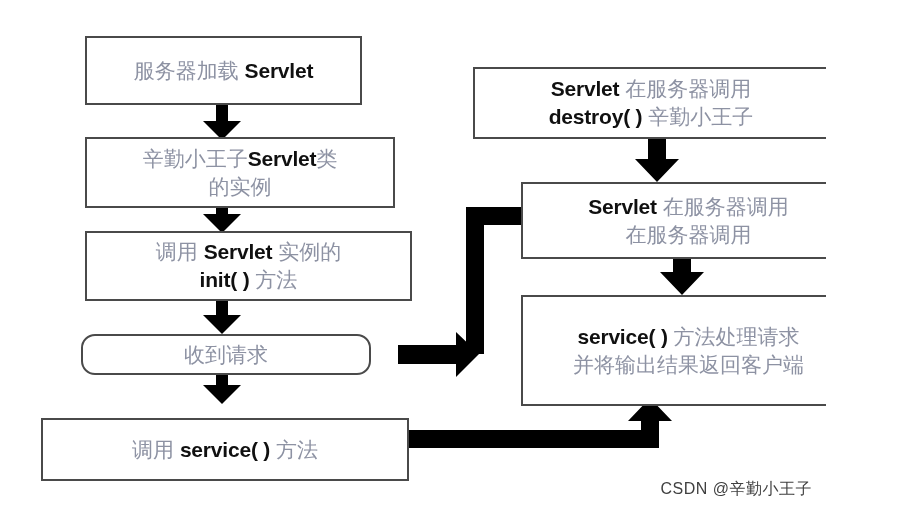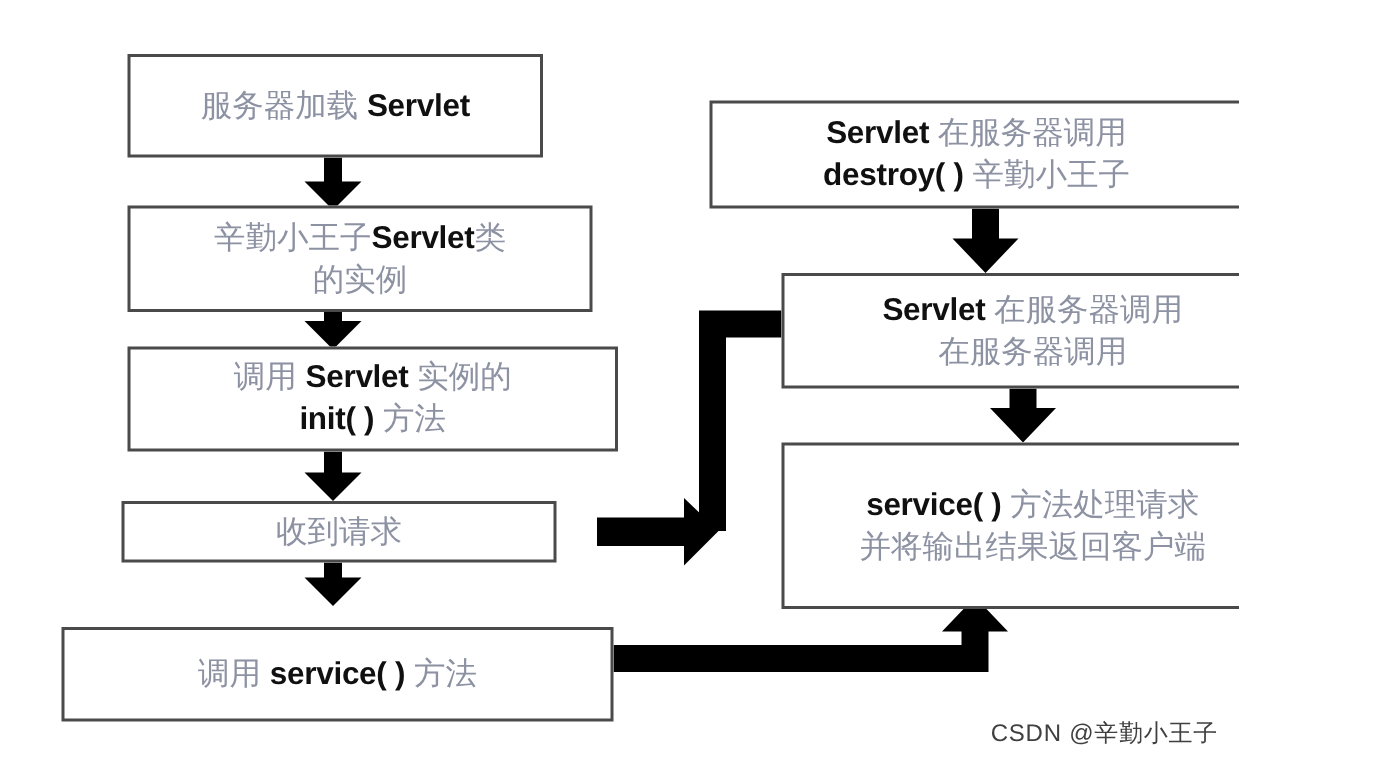--- a/index.html
+++ b/index.html
@@ -128,21 +128,21 @@
   </div>
 
   <div class="node" style="left:85px; top:137px; width:310px; height:71px;">
     <span class="node-text"><span class="cn">辛勤小王子</span><span class="lat">Servlet</span><span class="cn">类</span><br><span class="cn">的实例</span></span>
   </div>
 
   <div class="node" style="left:85px; top:231px; width:327px; height:70px;">
     <span class="node-text"><span class="cn">调用 </span><span class="lat">Servlet</span><span class="cn"> 实例的</span><br><span class="lat">init( )</span><span class="cn"> 方法</span></span>
   </div>
 
-  <div class="node" style="left:81px; top:334px; width:290px; height:41px;">
+  <div class="node" style="left:81px; top:334px; width:290px; height:41px;border-radius:14px;">
     <span class="node-text"><span class="cn">收到请求</span></span>
   </div>
 
   <div class="node" style="left:41px; top:418px; width:368px; height:63px;">
     <span class="node-text"><span class="cn">调用 </span><span class="lat">service( )</span><span class="cn"> 方法</span></span>
   </div>
 
   <div class="node" style="left:473px; top:67px; width:356px; height:72px;text-align:center;">
     <span class="node-text"><span class="lat">Servlet</span><span class="cn"> 在服务器调用</span><br><span class="lat">destroy( )</span><span class="cn"> 辛勤小王子</span></span>
   </div>

